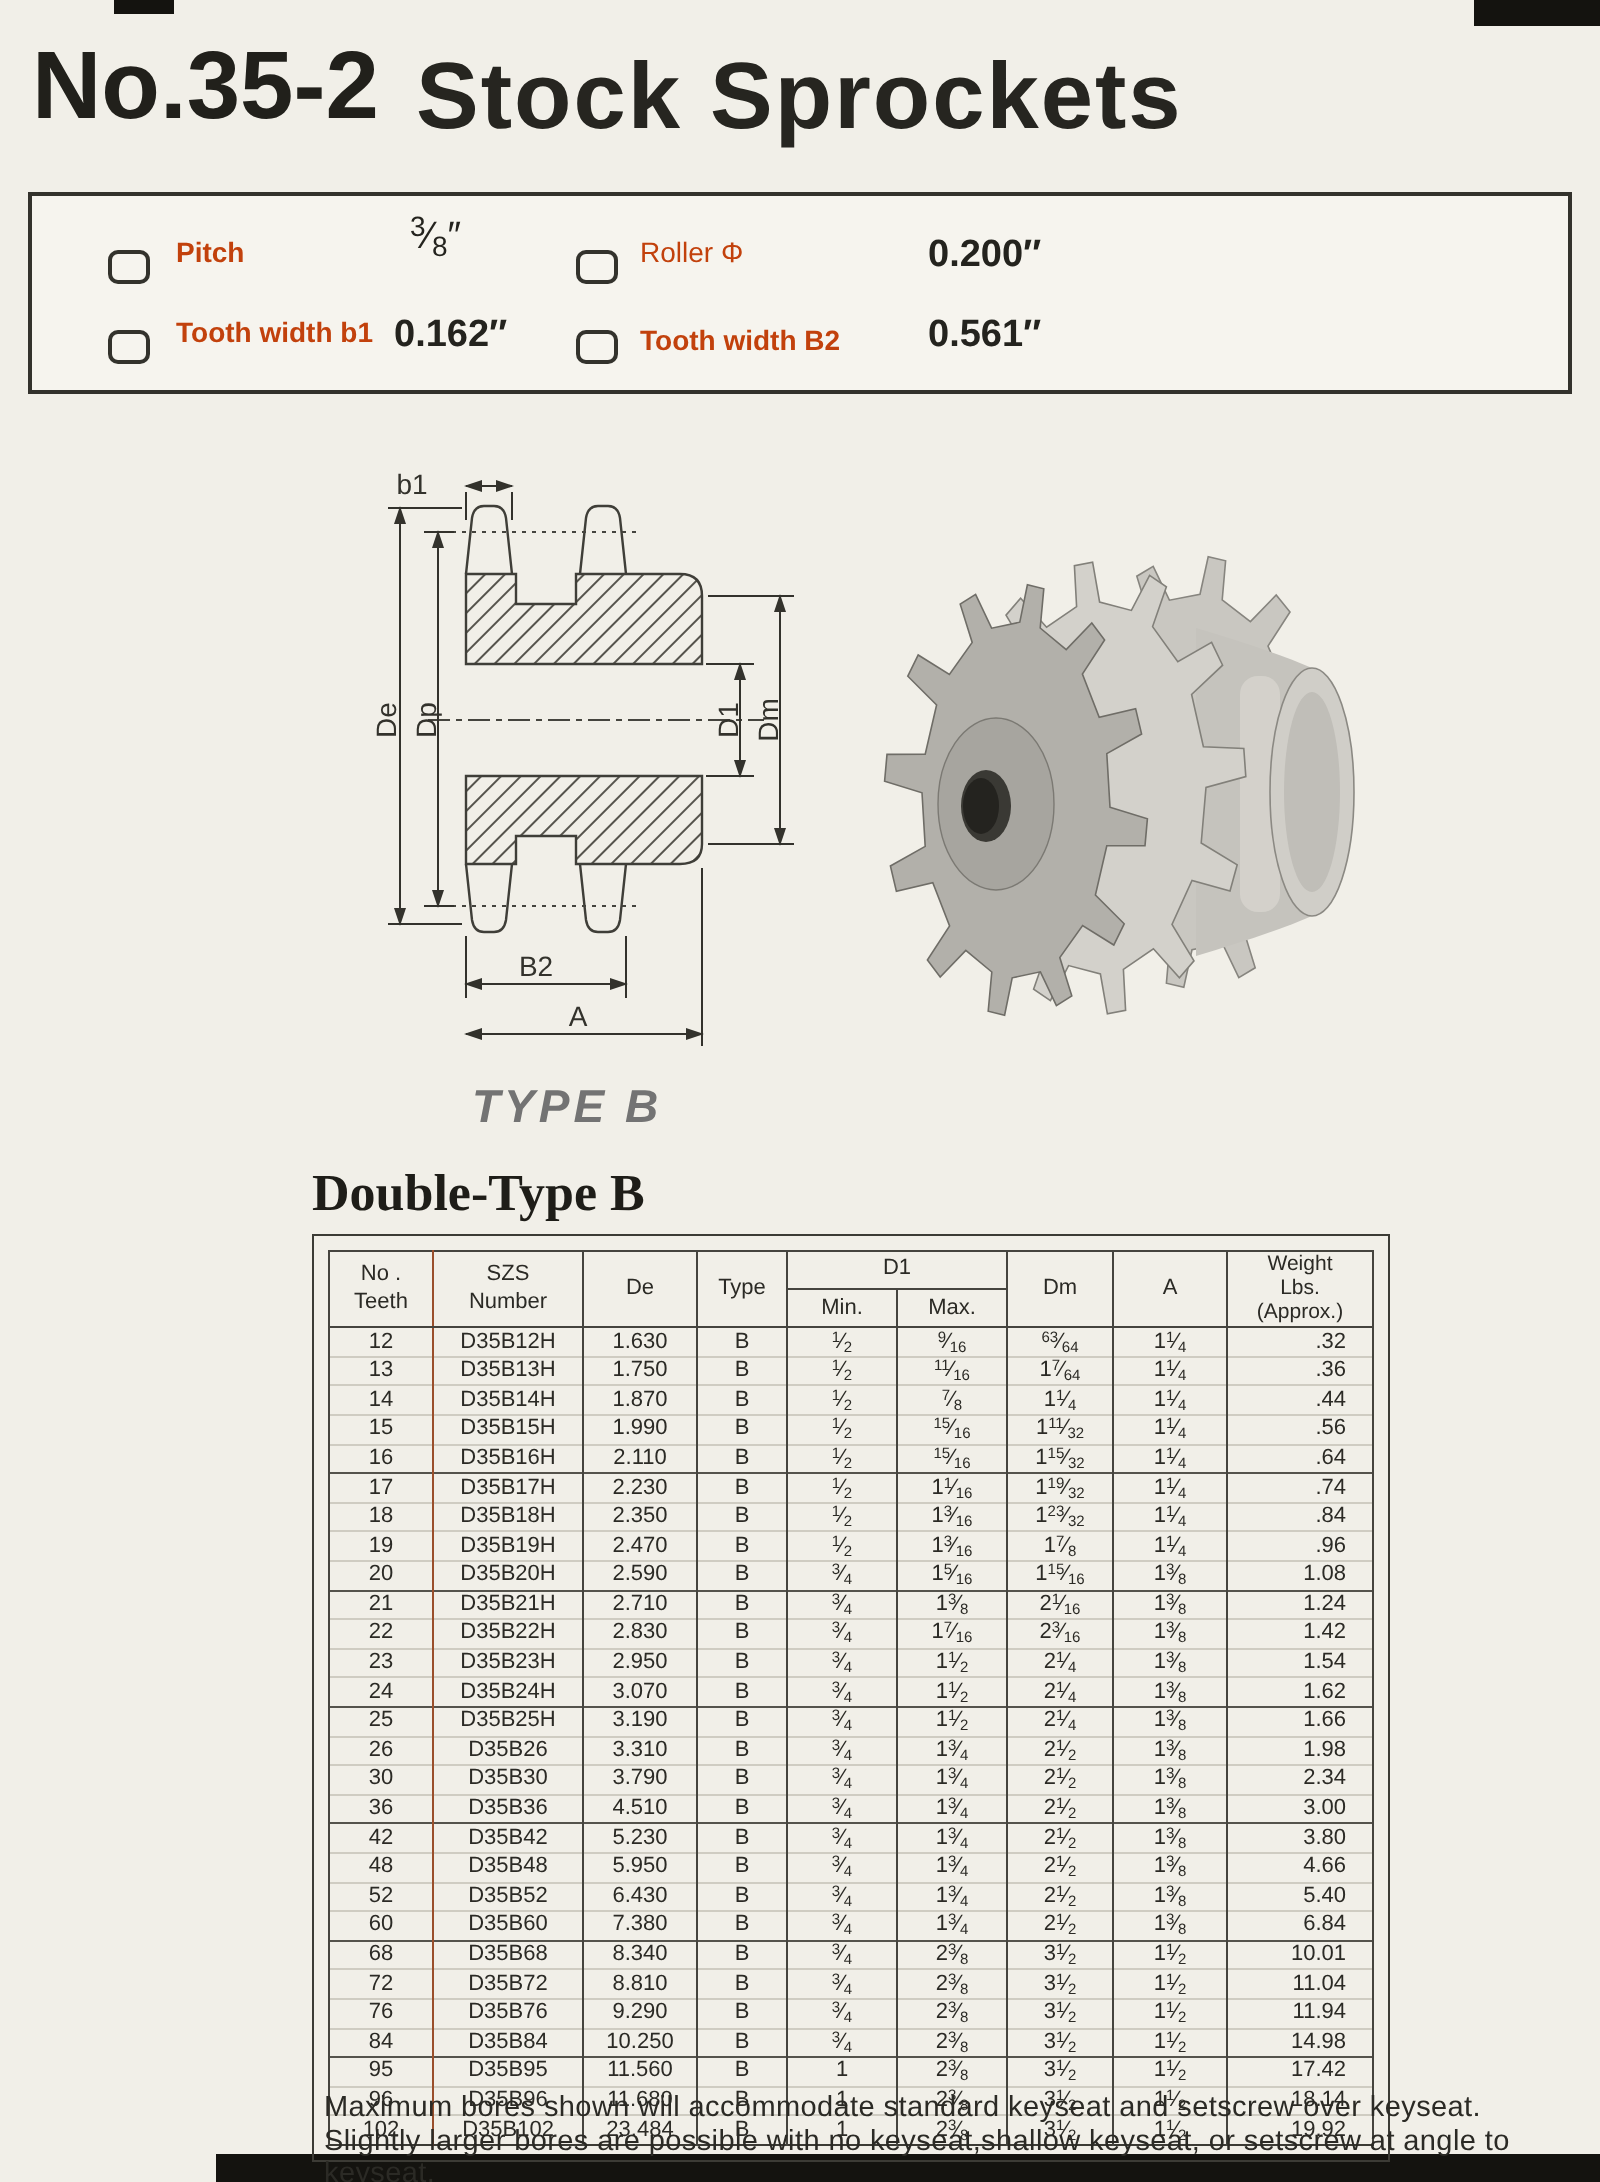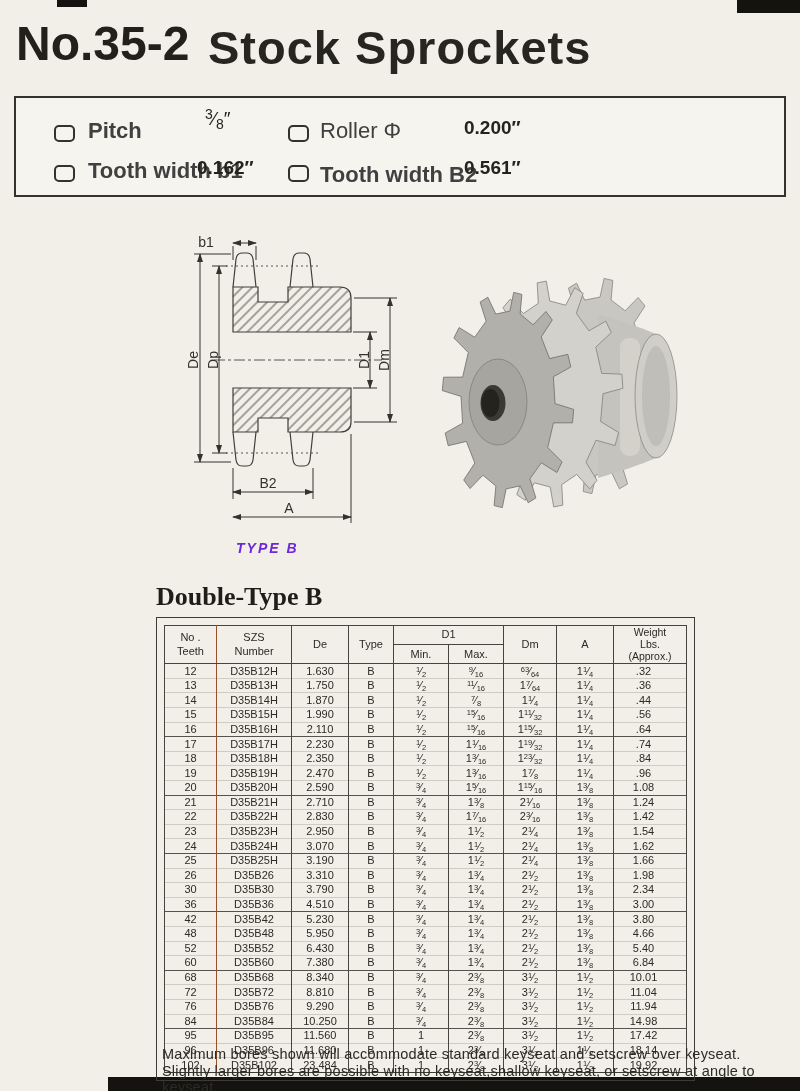--- a/index.html
+++ b/index.html
@@ -9,46 +9,46 @@
   
   .mark{position:absolute;background:#14130f;}
   
   .doc-number{left:16px;top:16px;font-size:48px;font-weight:bold;letter-spacing:0px;color:#21201b;}
   .page-title{left:208px;top:20px;font-size:47px;font-weight:bold;letter-spacing:1px;color:#262520;}
   
   .spec-box{left:14px;top:96px;width:768px;height:97px;background:#f6f4ee;
             border:2px solid #33322c;}
   .spec-item{position:absolute;white-space:nowrap;}
   .spec-checkbox{position:absolute;width:17px;height:13px;border:2px solid #33322c;border-radius:5px;background:transparent;display:block;}
-  .spec-label{position:absolute;font-size:22px;color:#404040;}
+  .spec-label{position:absolute;font-size:14px;color:#c2410c;}
   .spec-label.b{font-weight:bold;}
   .spec-value{position:absolute;font-size:19px;color:#24231e;}
   .spec-value.b{font-weight:bold;}
   .spec-value .fr sup{font-size:14px;line-height:0;vertical-align:6px;}
   .spec-value .fr sub{font-size:14px;line-height:0;vertical-align:-4px;}
   
   #diagram{left:148px;top:212px;}
   #diagram text{font-family:"Liberation Sans",sans-serif;fill:#33322c;}
-  .type-caption{left:236px;top:540px;font-size:14px;font-weight:bold;font-style:italic;
-                letter-spacing:2px;color:#6d28d9;}
+  .type-caption{left:236px;top:540px;font-size:23px;font-weight:bold;font-style:italic;
+                letter-spacing:2px;color:#737373;}
   
   #photo{left:426px;top:250px;}
   
   .table-title{left:156px;top:582px;font-family:"Liberation Serif",serif;
                font-size:26px;font-weight:bold;color:#1e1d18;margin:0;}
   .twrap{left:156px;top:617px;border:1.6px solid #3c3b35;padding:7px;background:transparent;}
   table{border-collapse:collapse;table-layout:fixed;width:522px;border:1.2px solid #3c3b35;}
   th{border:1px solid #45443e;font-size:11px;font-weight:normal;color:#2b2a25;
      white-space:pre-line;line-height:1.2;padding:1px 0;text-align:center;vertical-align:middle;}
   th.small{font-size:10.5px;line-height:1.12;}
   td{font-size:11px;line-height:1;height:13.6px;padding:0;text-align:center;color:#2b2a25;
      border-left:1px solid #45443e;border-right:1px solid #45443e;border-top:1px solid #cfccc2;}
   tr.first td{border-top:none;}
   tr.gs td{border-top:1.5px solid #55534c;}
-  td.w{text-align:center;padding-right:13px;}
+  td.w{text-align:right;padding-right:13px;}
   td:first-child,th.c1{border-right:1px solid #9a4f2c;}
   td .fr sup{font-size:7.5px;line-height:0;vertical-align:3px;}
   td .fr sub{font-size:7.5px;line-height:0;vertical-align:-2px;}
   
   .note{position:absolute;left:158px;font-size:14.5px;color:#2b2a25;margin:4px;letter-spacing:0.2px;}
 </style>
 </head>
 <body>
 
 <div class="mark" style="left:57px;top:0;width:30px;height:7px;"></div>

